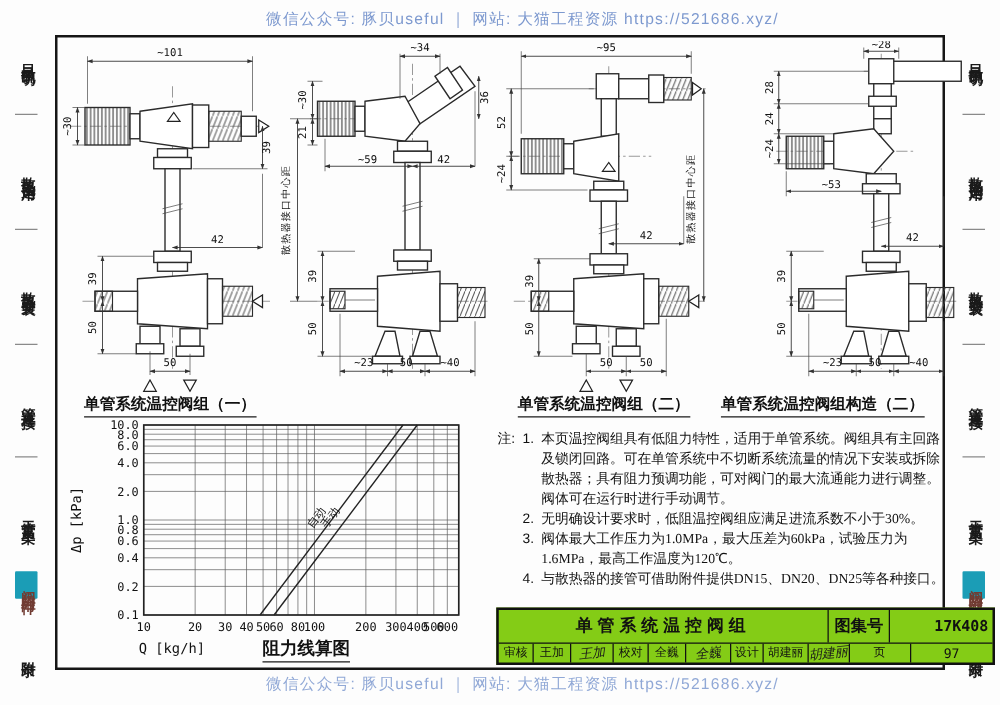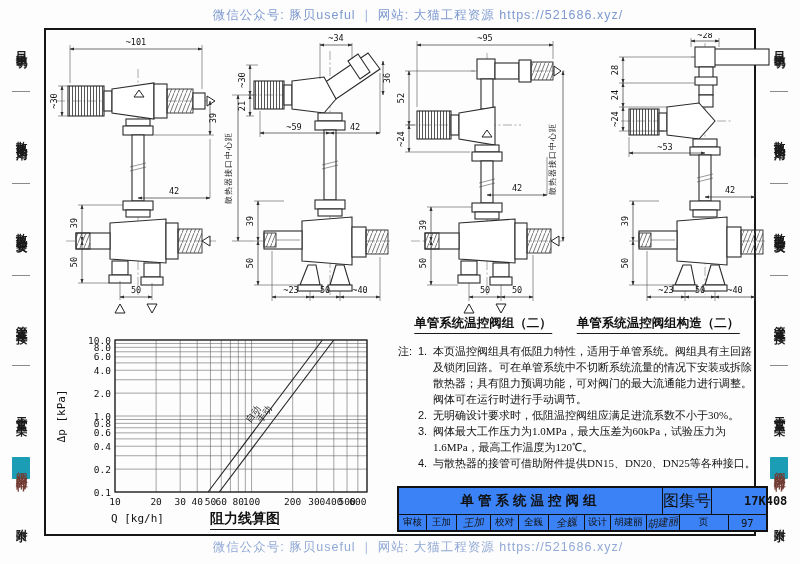--- a/index.html
+++ b/index.html
@@ -38,24 +38,24 @@
   .slab{font:9px "Liberation Sans",sans-serif;fill:#111;}
   .chart-cap{position:absolute;left:190px;top:174px;transform:translateX(-50%);font-size:14px;font-weight:bold;border-bottom:1.5px solid #1a1a1a;padding-bottom:1px;white-space:nowrap;}
   
   .notes{position:absolute;left:398px;top:344px;width:358px;font-size:11px;line-height:1.45;}
   .notes-row{display:flex;}
   .notes-prefix{flex:0 0 20px;}
   .note-item{display:flex;}
   .note-no{flex:0 0 15px;}
   .note-text{flex:1;font-family:Liberation Serif, serif;}
   
-  .tb{position:absolute;left:397px;top:486px;width:371px;height:46px;border:2px solid #111;box-sizing:border-box;background:#3b82f6;}
+  .tb{position:absolute;left:397px;top:486px;width:399px;height:46px;border:2px solid #111;box-sizing:border-box;background:#84cc16;}
   .tb-r1{display:flex;height:27px;border-bottom:1.5px solid #111;box-sizing:border-box;}
   .tb-title{flex:0 0 264px;display:flex;align-items:center;justify-content:center;font-size:13.5px;font-weight:bold;letter-spacing:4px;border-right:1.5px solid #111;box-sizing:border-box;}
-  .tb-al{flex:0 0 49px;display:flex;align-items:center;justify-content:center;font-size:16px;border-right:1.5px solid #111;box-sizing:border-box;}
+  .tb-al{flex:0 0 49px;display:flex;align-items:center;justify-content:center;font-size:13px;border-right:1.5px solid #111;box-sizing:border-box;font-weight:bold;}
   .tb-an{flex:1;display:flex;align-items:center;justify-content:center;font:bold 12px "DejaVu Sans Mono",monospace;margin-left:32px;}
   .tb-r2{display:flex;height:15px;}
   .tb-c{display:flex;align-items:center;justify-content:center;font-size:9.5px;border-right:1px solid #111;box-sizing:border-box;overflow:visible;white-space:nowrap;}
   .sig{font-family:"DejaVu Serif",serif;font-style:italic;transform:rotate(-6deg);font-size:10.5px;color:#1a1a1a;}
   .tb-pl{flex:0 0 49px;border-right:1.5px solid #111;}
   .tb-pn{flex:1;border-right:none;font:10.5px "DejaVu Sans Mono",monospace;}
 </style>
 </head>
 <body>
 
@@ -364,20 +364,21 @@
       <line class="ex" x1="156" y1="224" x2="156" y2="268"></line>
       <line class="dm" x1="48" y1="264" x2="86" y2="264" marker-start="url(#ar)" marker-end="url(#ar)"></line>
       <line class="dm" x1="86" y1="264" x2="116" y2="264" marker-start="url(#ar)" marker-end="url(#ar)"></line>
       <line class="dm" x1="116" y1="264" x2="156" y2="264" marker-start="url(#ar)" marker-end="url(#ar)"></line>
       <text class="dt" x="67" y="260">~23</text>
       <text class="dt" x="101" y="260">50</text>
       <text class="dt" x="136" y="260">~40</text>
     </svg>
   </div>
 
+  <div class="cap" style="left:136px">单管系统温控阀组（一）</div>
   <div class="cap" style="left:658px">单管系统温控阀组构造（二）</div>
   <div class="cap" style="left:483px">单管系统温控阀组（二）</div>
 
   <div class="chartbox">
     <svg id="chart" width="340" height="196" viewBox="0 0 340 196">
         <line x1="60" y1="4" x2="60" y2="156" class="gl"></line>
         <line x1="101.11410736024473" y1="4" x2="101.11410736024473" y2="156" class="gl"></line>
         <line x1="125.16431841661155" y1="4" x2="125.16431841661155" y2="156" class="gl"></line>
         <line x1="142.22821472048946" y1="4" x2="142.22821472048946" y2="156" class="gl"></line>
         <line x1="155.4640009759675" y1="4" x2="155.4640009759675" y2="156" class="gl"></line>

